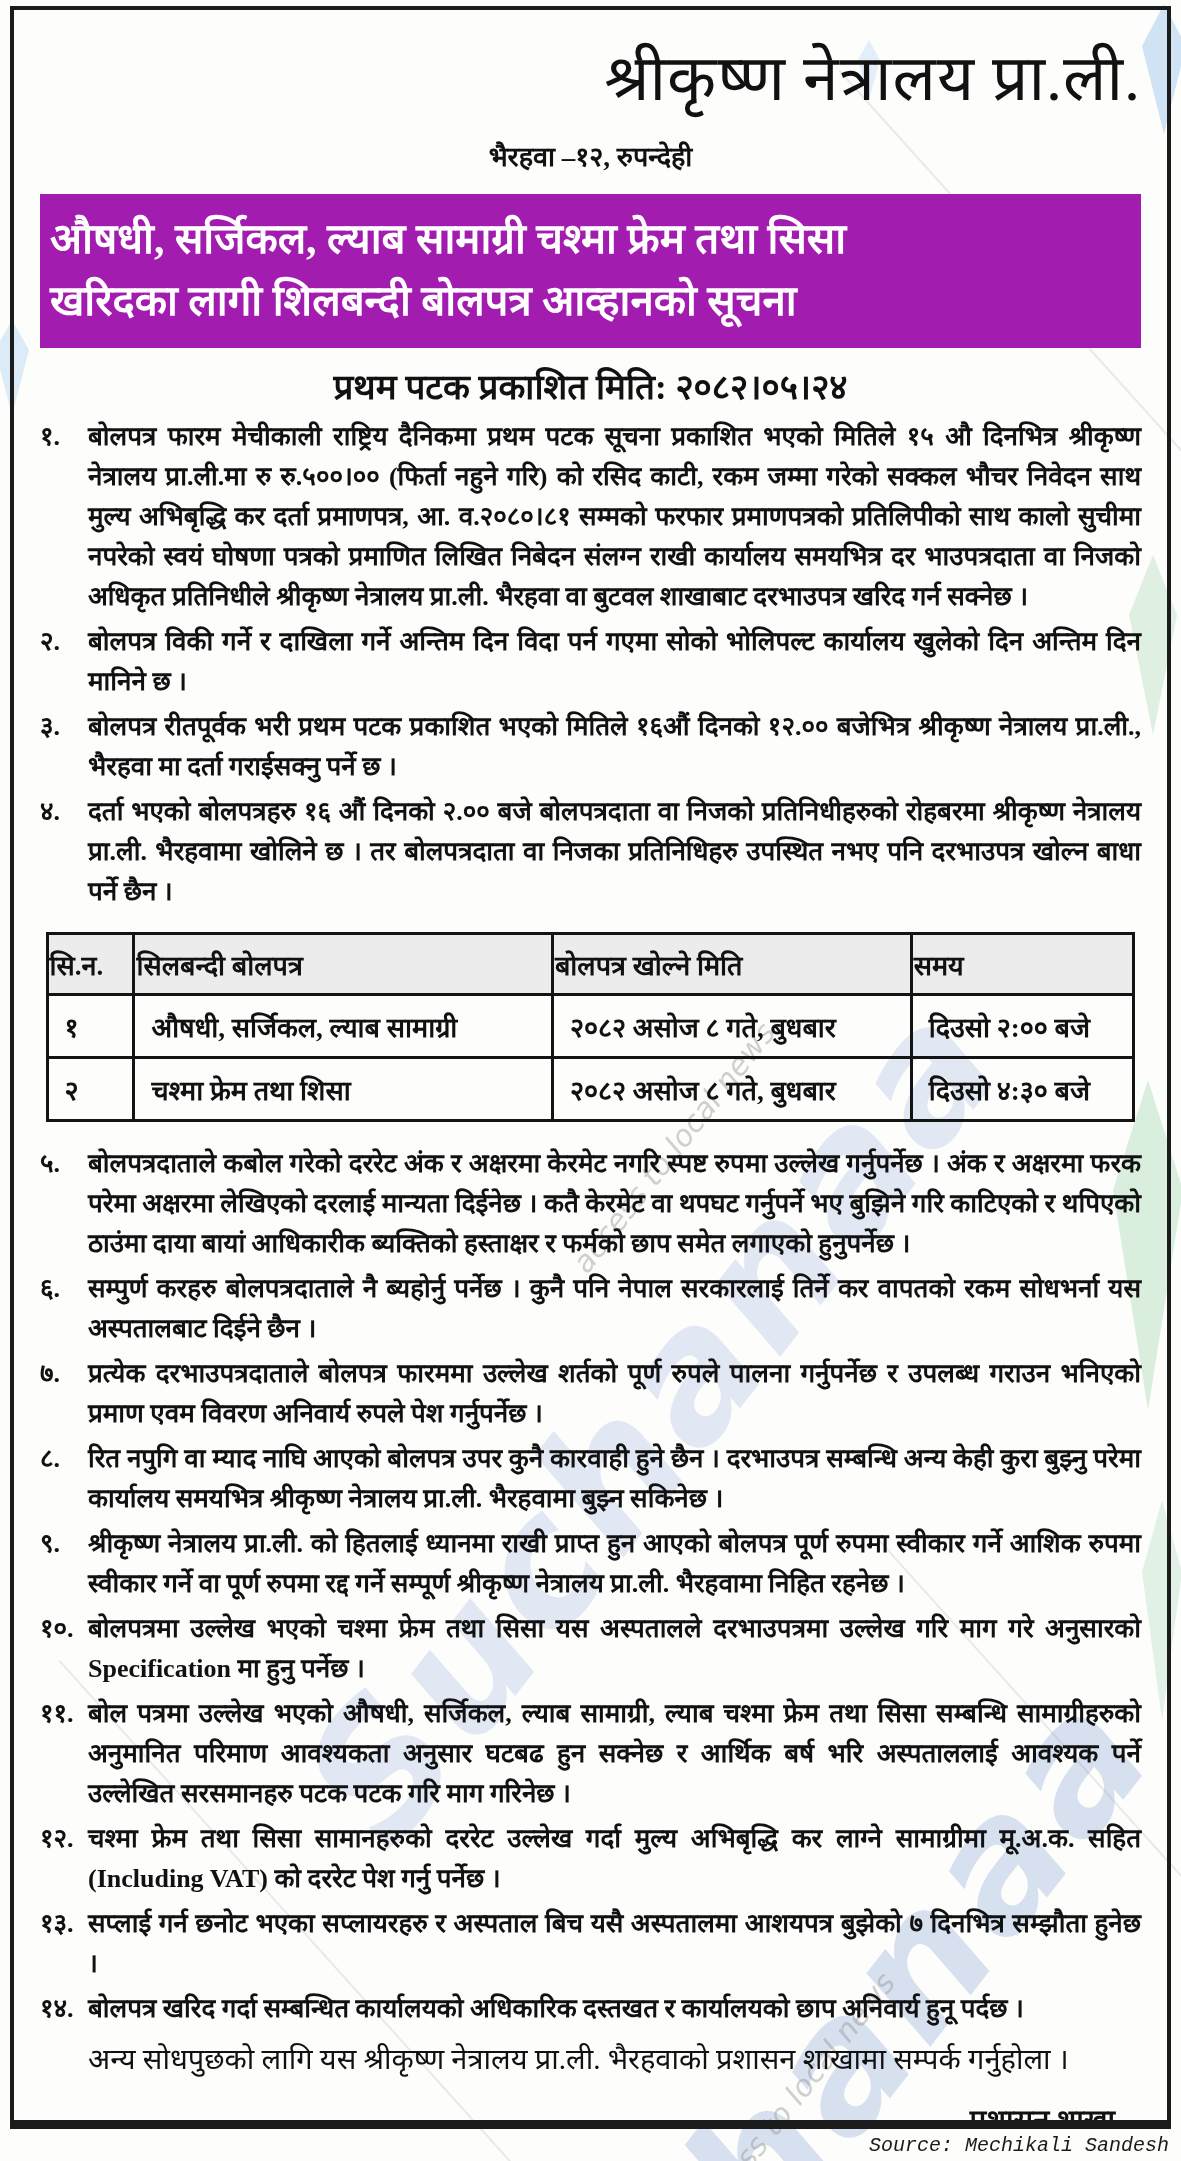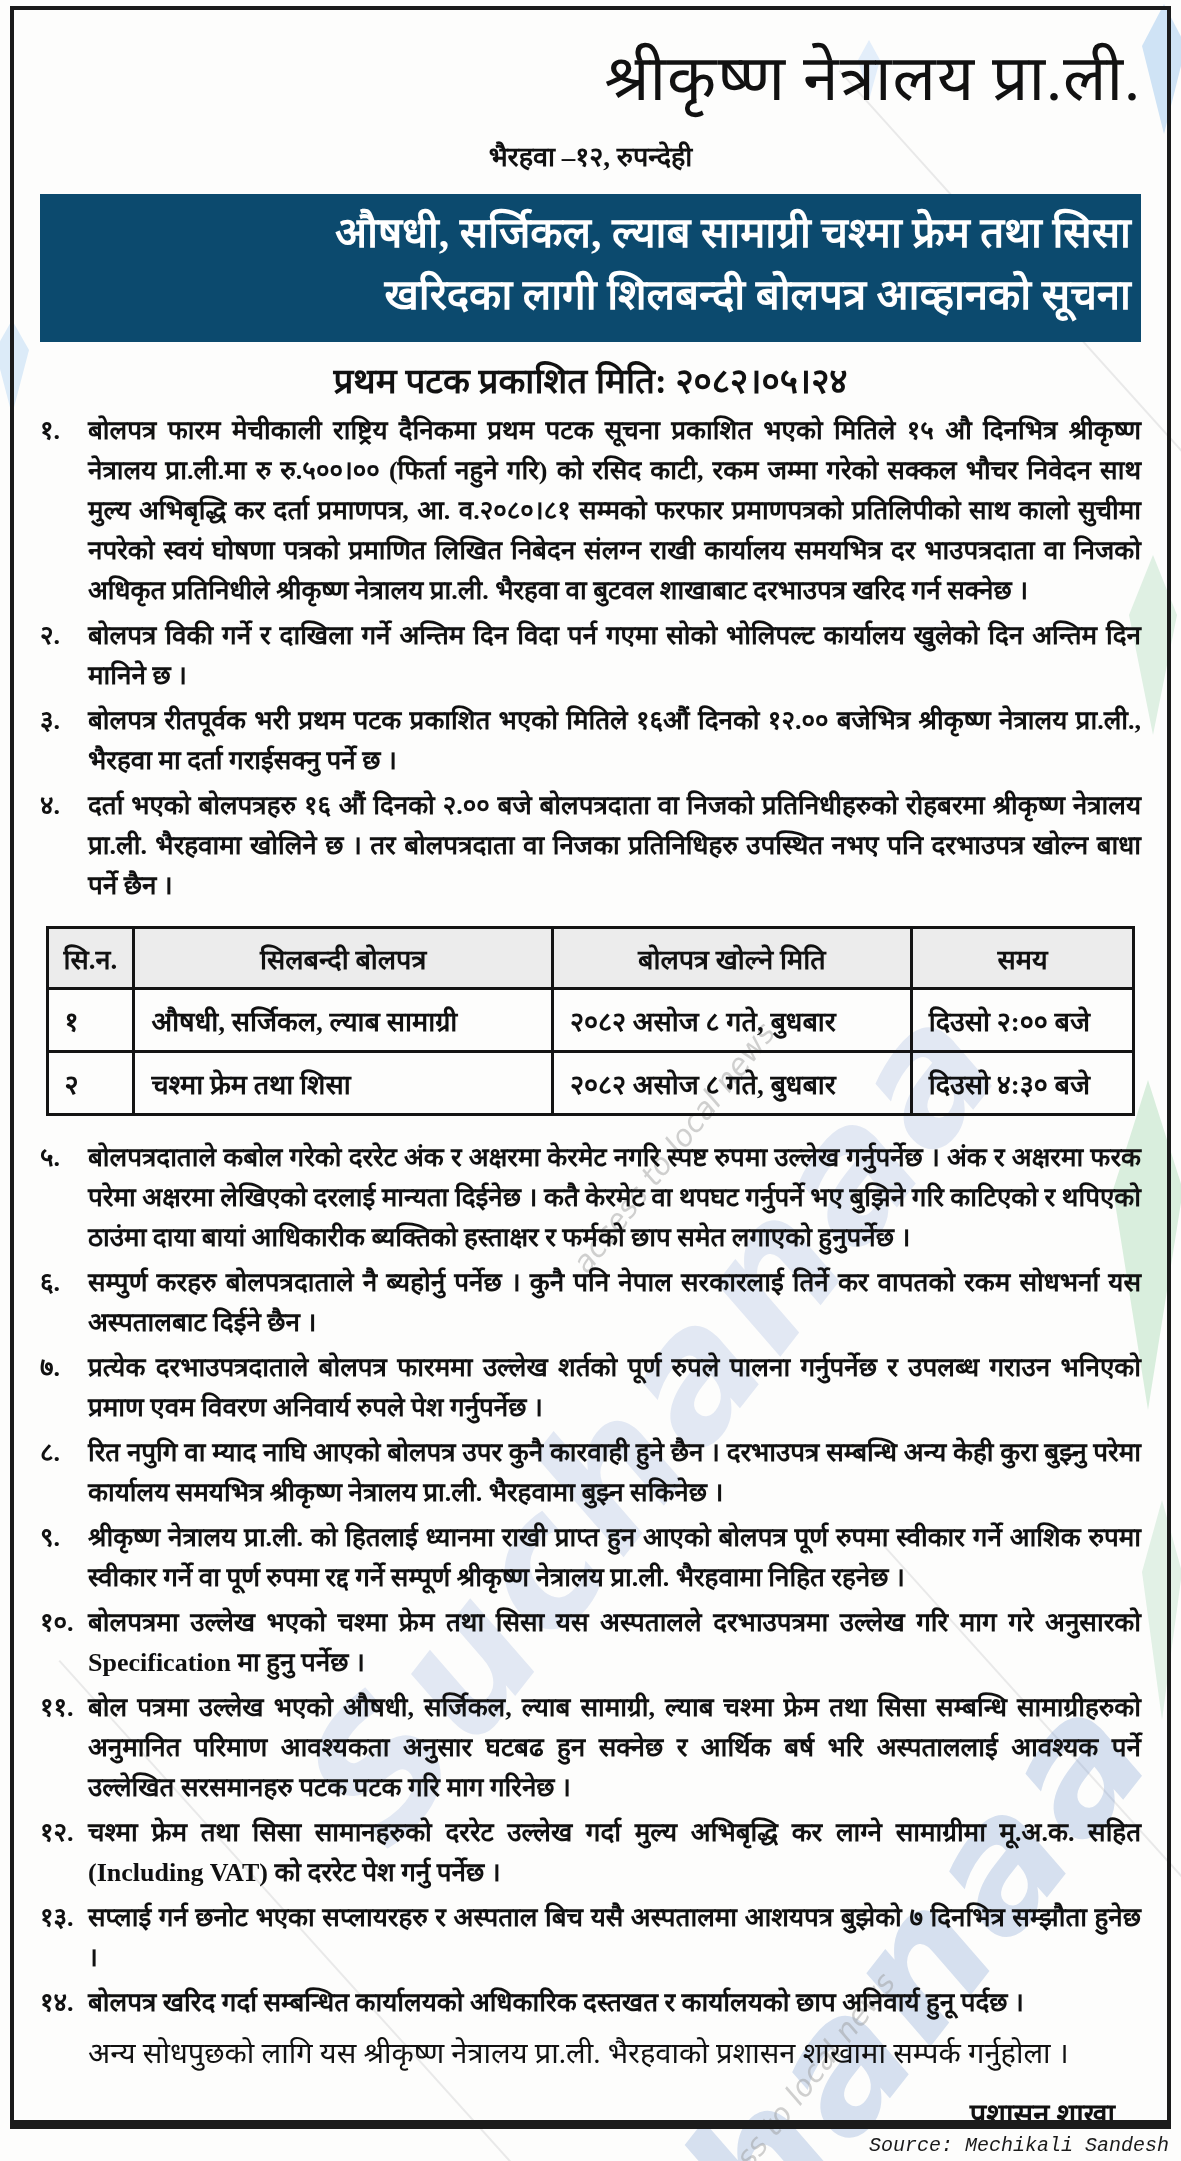--- a/index.html
+++ b/index.html
@@ -29,30 +29,30 @@
   .wm-line.l3{left:880px;top:1540px;width:500px;transform:rotate(48deg);}
   .wm-kite{position:absolute;}
   
   .frame{
     position:absolute;top:6px;left:10px;right:10px;bottom:32px;z-index:1;
     border:4px solid #1b1b1b;border-bottom-width:9px;overflow:hidden;
   }
   .content{padding:10px 26px 0 26px;}
   .title{text-align:right;font-size:64px;font-weight:normal;margin-top:12px;letter-spacing:1px;}
   .subtitle{text-align:center;font-size:27px;font-weight:bold;margin-top:18px;}
-  .banner{margin-top:20px;background:#0c4a6e;color:#ffffff;text-align:right;padding:8px 10px 16px;}
+  .banner{margin-top:20px;background:#a21caf;color:#ffffff;text-align:left;padding:14px 10px 16px;}
   .banner-line{font-size:42px;font-weight:bold;line-height:62px;}
   .pubdate{text-align:center;font-weight:bold;font-size:35px;margin-top:14px;}
   .terms{margin-top:8px;}
   .term{display:flex;margin-top:5px;font-size:26px;font-weight:bold;line-height:40px;}
   .term-num{flex:0 0 48px;}
   .term-text{flex:1;text-align:justify;}
   table.schedule{border-collapse:collapse;width:99%;margin:20px auto 0;background:transparent;}
   table.schedule th,table.schedule td{border:3px solid #141414;font-size:27px;font-weight:bold;}
-  table.schedule th{background:#ececec;height:56px;text-align:center;}
+  table.schedule th{background:#ececec;height:56px;text-align:left;}
   table.schedule td{height:58px;padding-left:16px;text-align:left;}
   .terms.part2{margin-top:22px;}
   .contact-note{font-size:29px;font-weight:normal;margin:8px 0 16px 48px;line-height:44px;}
   .signature{text-align:right;font-weight:bold;margin-top:4px;padding-right:26px;}
   .sig1{font-size:29px;line-height:46px;}
   .sig2{font-size:34px;line-height:50px;}
   .source{
     position:absolute;bottom:4px;right:12px;z-index:2;
     font-family:Liberation Mono, monospace;font-style:italic;font-size:20px;color:#1a1a1a;
   }

